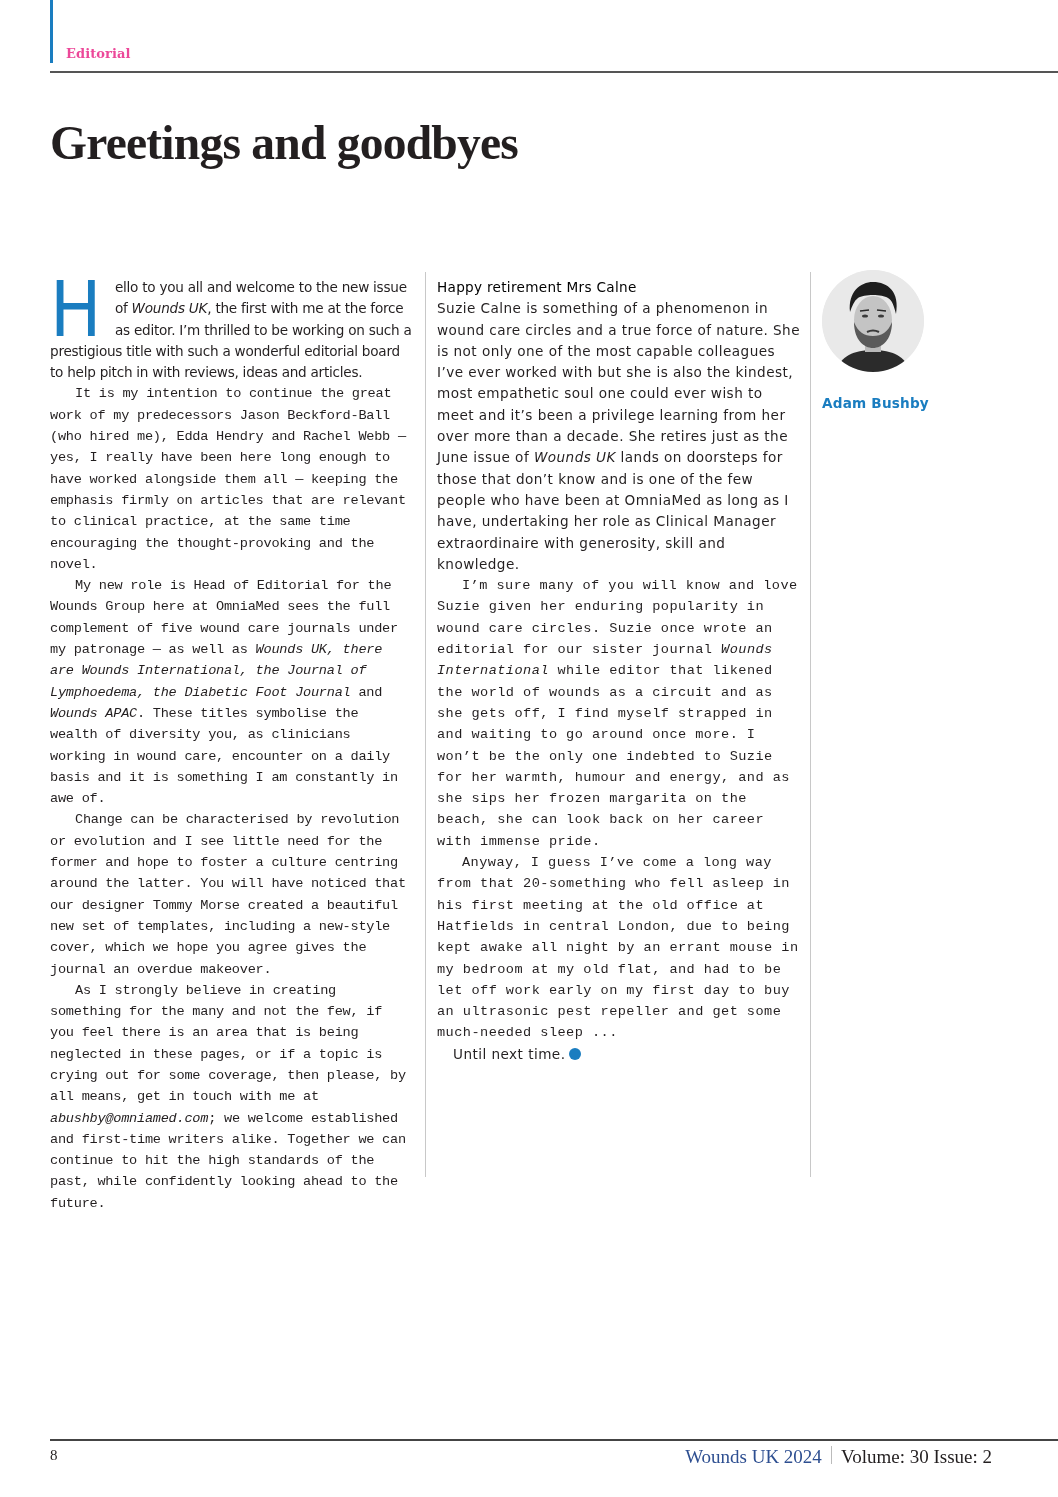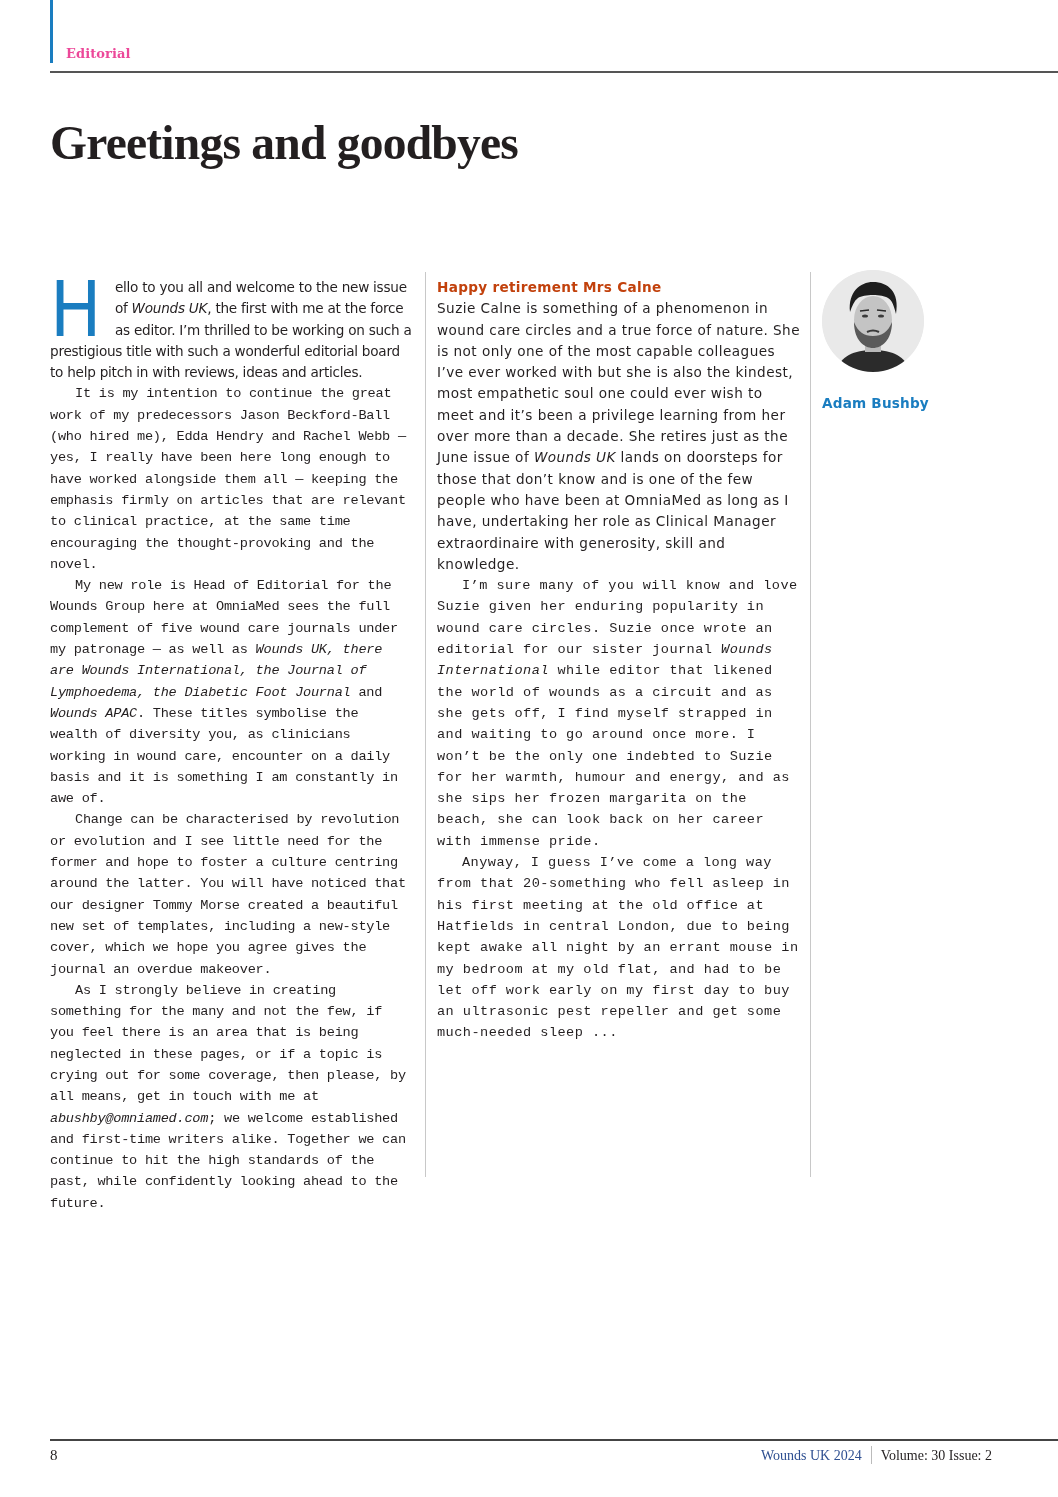--- a/index.html
+++ b/index.html
@@ -18,34 +18,34 @@
 
     .col p { margin: 0; }
     .col p.indent { text-indent: 25px; font-family: Liberation Mono, monospace; }
     .col em { font-style: italic; }
 
     .dropcap { float: left; font-family: "DejaVu Sans", sans-serif; font-size: 76px; line-height: 60px; height: 60px; color: #1a7dc0; margin: 3px 8px 0 0; padding: 0; font-weight: normal; transform: scaleX(0.9); transform-origin: left top; }
 
     .divider-mid { position: absolute; left: 425px; top: 272px; width: 1px; height: 905px; background: #c8c8c8; }
     .divider-right { position: absolute; left: 810px; top: 272px; width: 1px; height: 905px; background: #c8c8c8; }
 
-    .subhead { color: #c2410c; font-weight: bold; font-size: 13.6px; letter-spacing: 0.3px; }
+    .subhead { color: #000000; font-weight: normal; font-size: 13.6px; letter-spacing: 0.3px; }
 
     .end-mark { display: inline-block; width: 12px; height: 12px; border-radius: 50%; background: #1a7dc0; vertical-align: -1px; margin-left: 4px; }
     .until { padding-left: 16px; }
 
     .author { position: absolute; left: 822px; top: 270px; width: 200px; }
     .avatar { width: 102px; height: 102px; border-radius: 50%; background: #e8e8e8; position: relative; overflow: hidden; }
     .avatar svg { display: block; }
     .author-name { margin-top: 23px; color: #1a7dc0; font-weight: bold; font-size: 13.6px; letter-spacing: 0.2px; }
     .author-role { margin-top: 2px; font-style: italic; font-size: 12.5px; line-height: 18px; color: #231f20; }
 
     .footer-rule { position: absolute; left: 50px; right: 0; top: 1439px; height: 2px; background: #444444; }
     .page-number { position: absolute; left: 50px; top: 1447px; font-family: "Liberation Serif", serif; font-size: 15px; color: #231f20; }
-    .footer-right { position: absolute; right: 66px; top: 1446px; font-family: "Liberation Serif", serif; font-size: 14px; color: #231f20; display: flex; align-items: flex-end; }
+    .footer-right { position: absolute; right: 66px; top: 1446px; font-family: "Liberation Serif", serif; font-size: 19px; color: #231f20; display: flex; align-items: flex-start; }
     .journal-year { color: #2e4f91; }
     .footer-sep { display: inline-block; width: 1px; height: 18px; background: #bbbbbb; margin: 0 9px; }
   </style>
 </head>
 <body>
 
 <div class="accent-bar"></div>
 <div class="section-label">Editorial</div>
 <div class="header-rule"></div>
 
@@ -60,20 +60,21 @@
   <p class="indent"><span>My new role is Head of Editorial for the Wounds Group here at OmniaMed sees the full complement of five wound care journals under my patronage — as well as </span><em>Wounds UK, there are Wounds International, the Journal of Lymphoedema, the Diabetic Foot Journal</em><span> and </span><em>Wounds APAC</em><span>. These titles symbolise the wealth of diversity you, as clinicians working in wound care, encounter on a daily basis and it is something I am constantly in awe of.</span></p>
   <p class="indent">Change can be characterised by revolution or evolution and I see little need for the former and hope to foster a culture centring around the latter. You will have noticed that our designer Tommy Morse created a beautiful new set of templates, including a new-style cover, which we hope you agree gives the journal an overdue makeover.</p>
   <p class="indent"><span>As I strongly believe in creating something for the many and not the few, if you feel there is an area that is being neglected in these pages, or if a topic is crying out for some coverage, then please, by all means, get in touch with me at </span><em>abushby@omniamed.com</em><span>; we welcome established and first-time writers alike. Together we can continue to hit the high standards of the past, while confidently looking ahead to the future.</span></p>
 </article>
 
 <article class="col col-mid">
   <div class="subhead">Happy retirement Mrs Calne</div>
   <p><span>Suzie Calne is something of a phenomenon in wound care circles and a true force of nature. She is not only one of the most capable colleagues I’ve ever worked with but she is also the kindest, most empathetic soul one could ever wish to meet and it’s been a privilege learning from her over more than a decade. She retires just as the June issue of </span><em>Wounds UK</em><span> lands on doorsteps for those that don’t know and is one of the few people who have been at OmniaMed as long as I have, undertaking her role as Clinical Manager extraordinaire with generosity, skill and knowledge.</span></p>
   <p class="indent"><span>I’m sure many of you will know and love Suzie given her enduring popularity in wound care circles. Suzie once wrote an editorial for our sister journal </span><em>Wounds International</em><span> while editor that likened the world of wounds as a circuit and as she gets off, I find myself strapped in and waiting to go around once more. I won’t be the only one indebted to Suzie for her warmth, humour and energy, and as she sips her frozen margarita on the beach, she can look back on her career with immense pride.</span></p>
   <p class="indent">Anyway, I guess I’ve come a long way from that 20-something who fell asleep in his first meeting at the old office at Hatfields in central London, due to being kept awake all night by an errant mouse in my bedroom at my old flat, and had to be let off work early on my first day to buy an ultrasonic pest repeller and get some much-needed sleep ...</p>
+  <p class="until"><span>Until next time.</span><span class="end-mark"></span></p>
 </article>
 
 <aside class="author">
   <div class="avatar">
     <svg width="102" height="102" viewBox="0 0 102 102">
       <circle cx="51" cy="51" r="51" fill="#e9e9e9"></circle>
       <path d="M14 102 C18 86 32 80 51 80 C70 80 84 86 88 102 Z" fill="#2b2b2b"></path>
       <rect x="43" y="64" width="16" height="18" fill="#b9b9b9"></rect>
       <ellipse cx="51" cy="50" rx="19" ry="24" fill="#c4c4c4"></ellipse>
       <path d="M32 52 C32 70 42 78 51 78 C60 78 70 70 70 52 C66 62 60 66 51 66 C42 66 36 62 32 52 Z" fill="#5a5a5a"></path>

